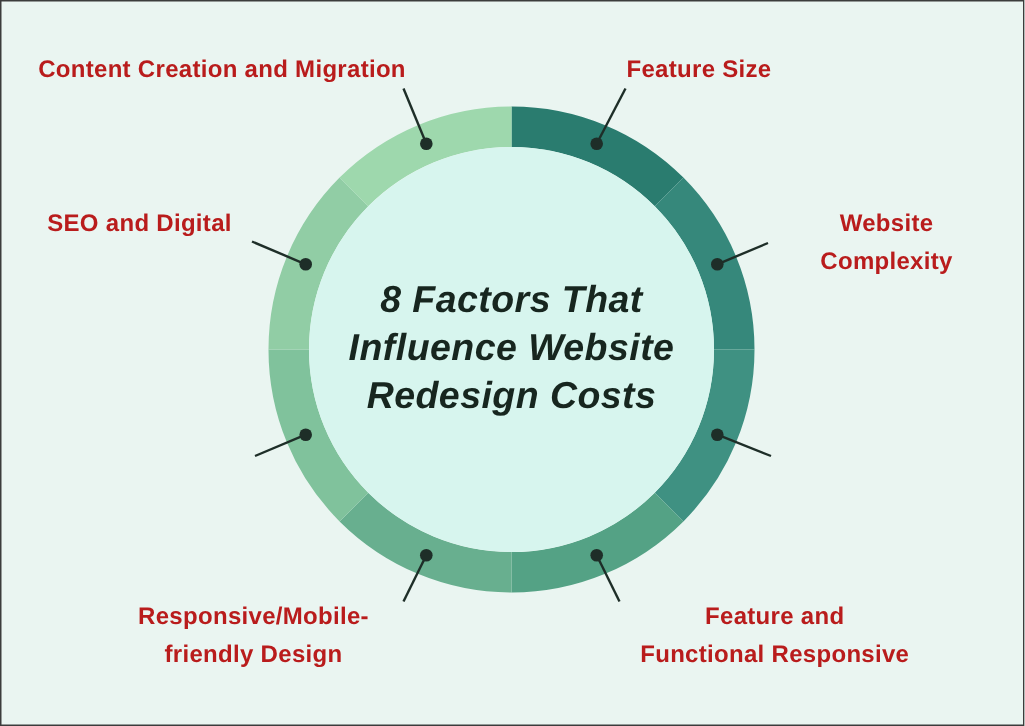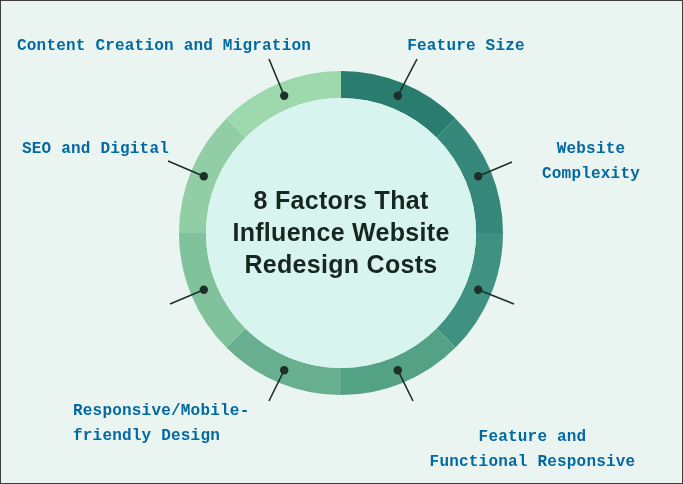--- a/index.html
+++ b/index.html
@@ -14,39 +14,39 @@
   .chart-svg{position:absolute;left:0;top:0;}
   .center-title{
     position:absolute;
     left:190px;top:183px;width:300px;
     text-align:center;
     font-size:25px;
     font-weight:700;
     line-height:32px;
     letter-spacing:0.3px;
     color:#17261f;
+    font-style:italic;
   }
   .callout{
     position:absolute;
     font-size:16px;
     font-weight:600;
     letter-spacing:0.2px;
     line-height:25px;
-    color:#0369a1;
-    font-family:Liberation Mono, monospace;
+    color:#b91c1c;
   }
   .callout div{white-space:nowrap;}
   .ta-c{text-align:center;}
-  .ta-r{text-align:left;}
+  .ta-r{text-align:center;}
   .ta-l{text-align:center;}
   
   .pos-website-size        {left:405px; top:33px;  width:120px;}
   .pos-website-complexity  {left:515px; top:136px; width:150px;}
   .pos-type-of-design      {left:520px; top:293px; width:155px;}
-  .pos-feature             {left:424px; top:398px; width:215px;margin-top:26px;}
+  .pos-feature             {left:408px; top:398px; width:215px;}
   .pos-responsive          {left:72px;  top:398px; width:192px;}
   .pos-integrations        {left:40px;  top:293px; width:126px;}
   .pos-seo                 {left:21px;  top:136px; width:142px;}
   .pos-content-creation    {left:16px;  top:33px;  width:262px;}
 </style>
 </head>
 <body>
 
 <div class="canvas">
 

